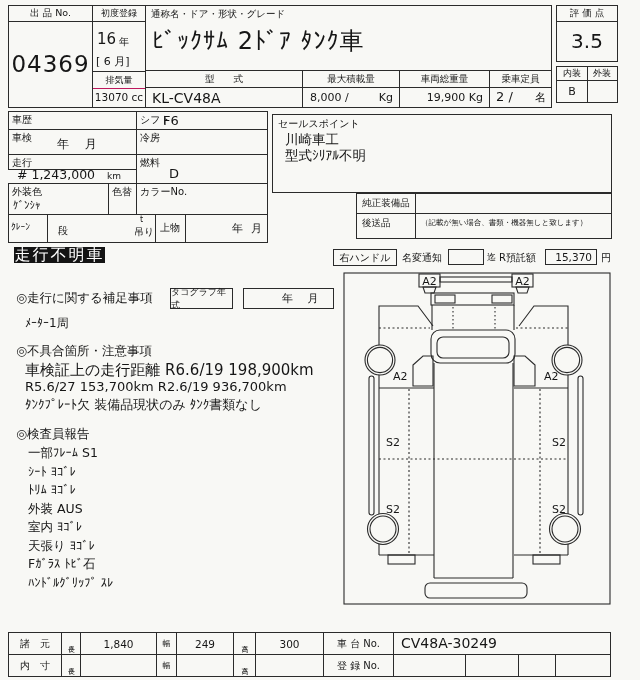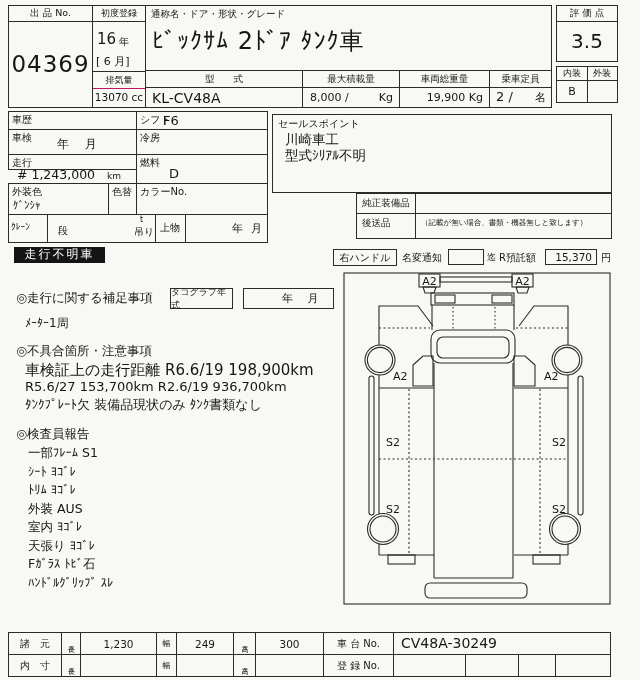--- a/index.html
+++ b/index.html
@@ -167,21 +167,21 @@
   <div class="bx" style="left:415px;top:193px;width:197px;height:21px;">
     <span class="tx" style="left:4px;top:5px;font-size:9px;"></span>
   </div>
   <div class="bx" style="left:356px;top:213px;width:60px;height:26px;">
     <span class="tx" style="left:5px;top:4px;font-size:9.5px;">後送品</span>
   </div>
   <div class="bx" style="left:415px;top:213px;width:197px;height:26px;">
     <span class="tx" style="left:5px;top:5px;font-size:7.5px;">（記載が無い場合、書類・機器無しと致します）</span>
   </div>
 
-  <div class="tx badge ctr" style="left:14px;top:247px;width:91px;height:16px;font-size:12px;letter-spacing:2px;">走行不明車</div>
+  <div class="tx badge ctr" style="left:14px;top:247px;width:91px;height:16px;font-size:16px;letter-spacing:2px;">走行不明車</div>
 
   <div class="bx ctr" style="left:333px;top:249px;width:64px;height:17px;">
     <span style="font-size:10px;">右ハンドル</span>
   </div>
   <span class="tx" style="left:402px;top:252px;font-size:10px;">名変通知</span>
   <div class="bx" style="left:448px;top:249px;width:36px;height:16px;"></div>
   <span class="tx" style="left:487px;top:253px;font-size:9px;">迄</span>
   <span class="tx" style="left:499px;top:252px;font-size:10px;">R預託額</span>
   <div class="bx" style="left:545px;top:249px;width:52px;height:16px;">
     <span class="tx" style="right:4px;top:2px;font-size:10.5px;">15,370</span>
@@ -283,21 +283,21 @@
     </g>
   </svg>
 
   <div class="bx ctr" style="left:8px;top:632px;width:54px;height:23px;">
     <span style="font-size:10px;">諸　元</span>
   </div>
   <div class="bx ctr" style="left:61px;top:632px;width:20px;height:23px;">
     <span style="font-size:7px;writing-mode:vertical-rl;letter-spacing:0;">長さ</span>
   </div>
   <div class="bx ctr" style="left:80px;top:632px;width:77px;height:23px;">
-    <span style="font-size:10.5px;">1,230</span>
+    <span style="font-size:10.5px;">1,840</span>
   </div>
   <div class="bx ctr" style="left:156px;top:632px;width:21px;height:23px;">
     <span style="font-size:8px;">幅</span>
   </div>
   <div class="bx ctr" style="left:176px;top:632px;width:58px;height:23px;">
     <span style="font-size:10.5px;">249</span>
   </div>
   <div class="bx ctr" style="left:233px;top:632px;width:23px;height:23px;">
     <span style="font-size:7px;writing-mode:vertical-rl;">高さ</span>
   </div>

